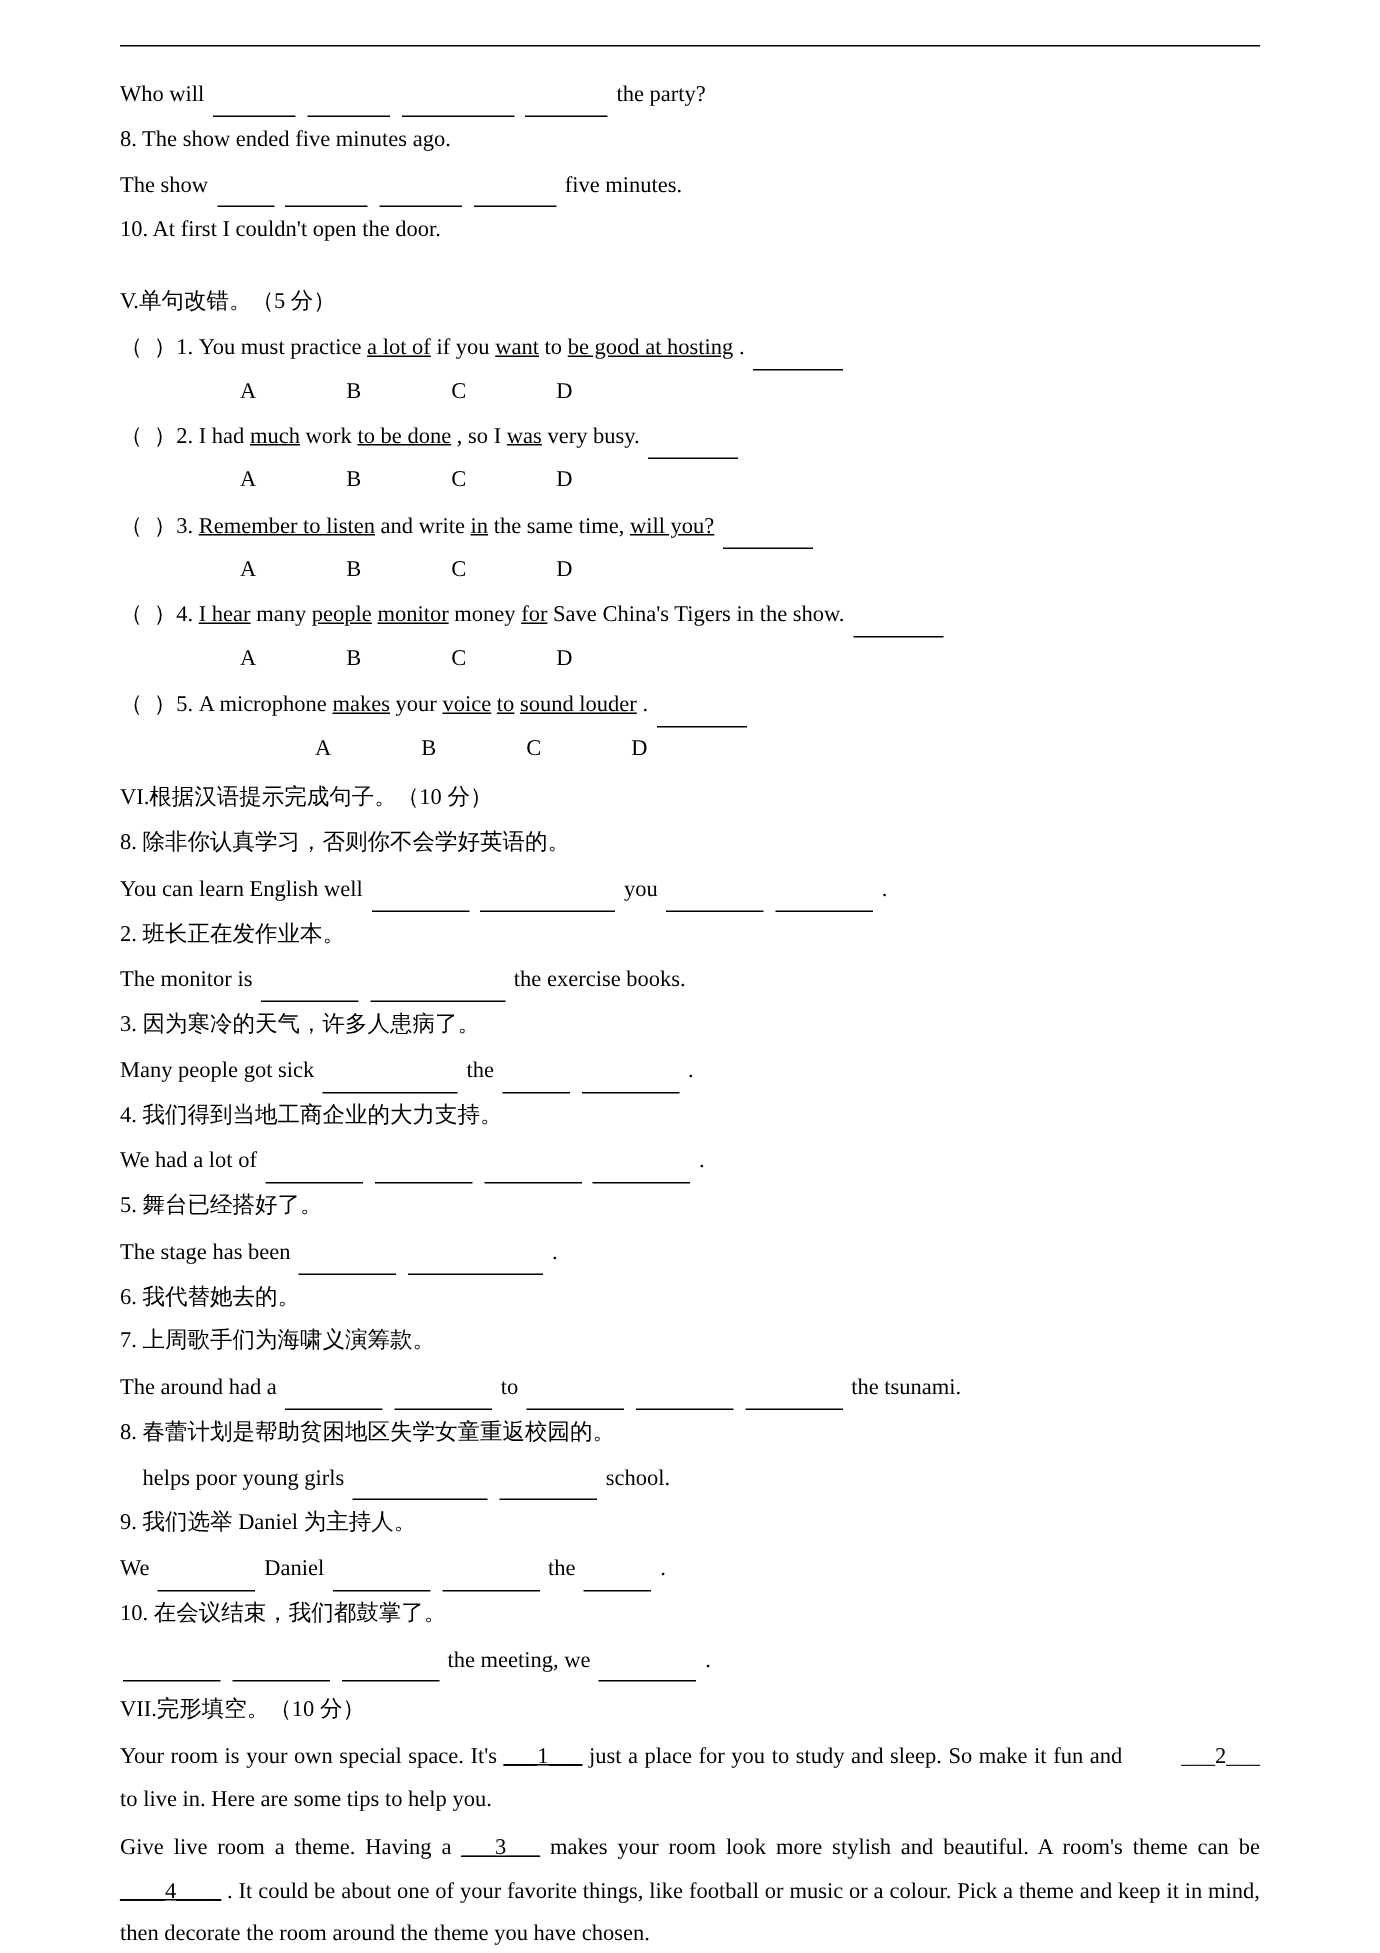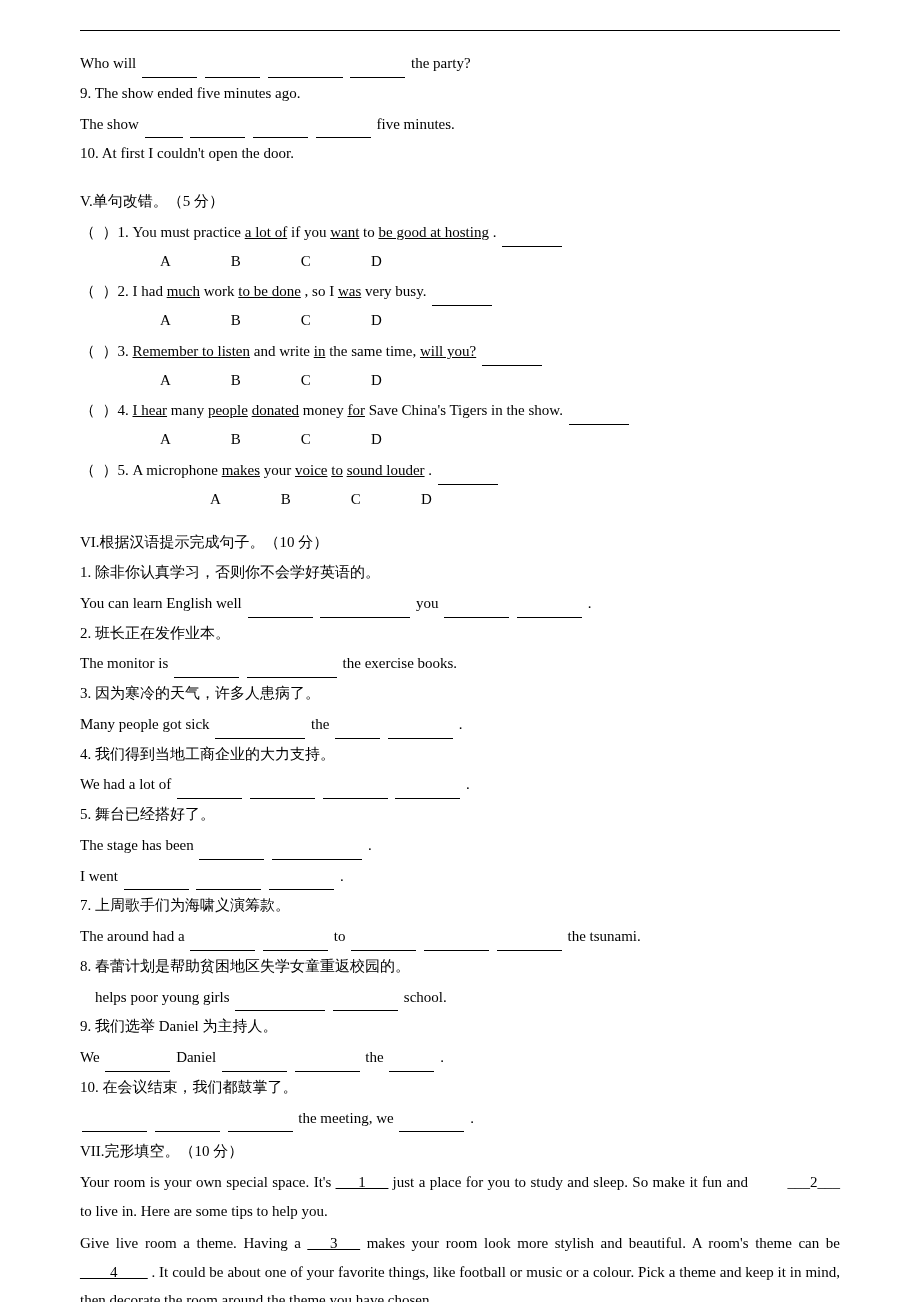--- a/index.html
+++ b/index.html
@@ -110,21 +110,21 @@
   <div class="line">
     <span>Who will</span>
     <span class="blank">&nbsp;</span>
     <span class="blank">&nbsp;</span>
     <span class="blank-lg">&nbsp;</span>
     <span class="blank">&nbsp;</span>
     <span> the party?</span>
   </div>
 
   <div class="line">
-    <span>9. The show ended five minutes ago.</span>
+    <span>8. The show ended five minutes ago.</span>
   </div>
   <div class="line">
     <span>The show</span>
     <span class="blank-sm">&nbsp;</span>
     <span class="blank">&nbsp;</span>
     <span class="blank">&nbsp;</span>
     <span class="blank">&nbsp;</span>
     <span> five minutes.</span>
   </div>
 
@@ -185,21 +185,21 @@
     <span>C</span>
     <span>D</span>
   </div>
 
   <div class="item-row">
     <span>（&nbsp;&nbsp;）4. </span>
     <span class="underline">I hear</span>
     <span> many </span>
     <span class="underline">people</span>
     <span> </span>
-    <span class="underline">donated</span>
+    <span class="underline">monitor</span>
     <span> money </span>
     <span class="underline">for</span>
     <span> Save China's Tigers in the show.</span>
     <span class="paren-blank">&nbsp;</span>
   </div>
   <div class="abcd-row">
     <span>A</span>
     <span>B</span>
     <span>C</span>
     <span>D</span>
@@ -217,26 +217,26 @@
     <span>.</span>
     <span class="paren-blank">&nbsp;</span>
   </div>
   <div class="abcd-row" style="padding-left:130px;">
     <span>A</span>
     <span>B</span>
     <span>C</span>
     <span>D</span>
   </div>
 
-  <div class="section-title" style="margin-top:16px;">
+  <div class="section-title" style="margin-top:6px;">
     <span>VI.根据汉语提示完成句子。（10 分）</span>
   </div>
 
   <div class="line">
-    <span>1. 除非你认真学习，否则你不会学好英语的。</span>
+    <span>8. 除非你认真学习，否则你不会学好英语的。</span>
   </div>
   <div class="line">
     <span>You can learn English well</span>
     <span class="answer-blank">&nbsp;</span>
     <span class="answer-blank-lg">&nbsp;</span>
     <span> you </span>
     <span class="answer-blank">&nbsp;</span>
     <span class="answer-blank">&nbsp;</span>
     <span>.</span>
   </div>
@@ -279,25 +279,21 @@
     <span>5. 舞台已经搭好了。</span>
   </div>
   <div class="line">
     <span>The stage has been</span>
     <span class="answer-blank">&nbsp;</span>
     <span class="answer-blank-lg">&nbsp;</span>
     <span>.</span>
   </div>
 
   <div class="line">
-    <span>I went</span>
-    <span class="answer-blank">&nbsp;</span>
-    <span class="answer-blank">&nbsp;</span>
-    <span class="answer-blank">&nbsp;</span>
-    <span>.</span>
+    <span>6. 我代替她去的。</span>
   </div>
 
   <div class="line">
     <span>7. 上周歌手们为海啸义演筹款。</span>
   </div>
   <div class="line">
     <span>The around had a </span>
     <span class="answer-blank">&nbsp;</span>
     <span class="answer-blank">&nbsp;</span>
     <span> to</span>

